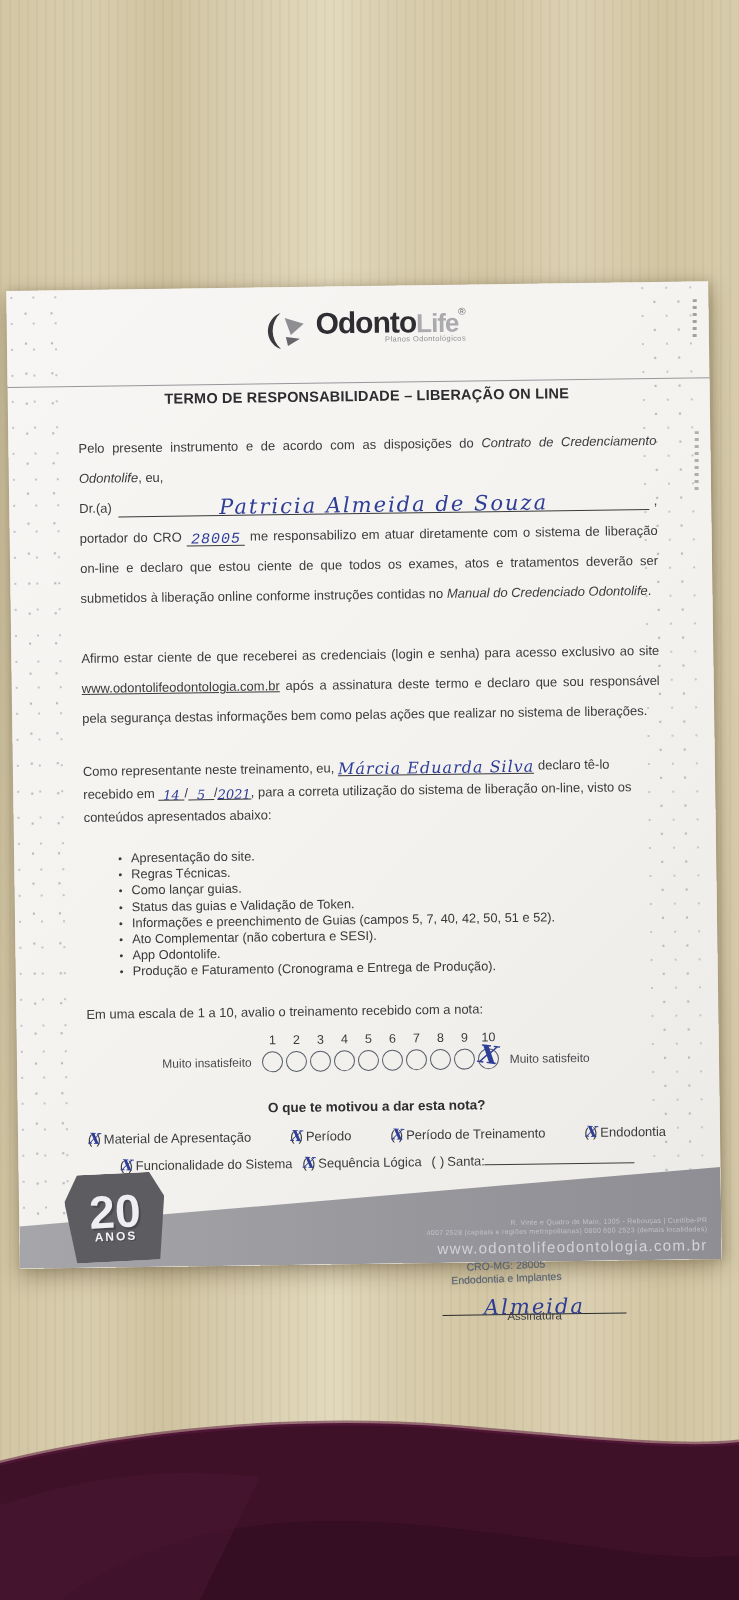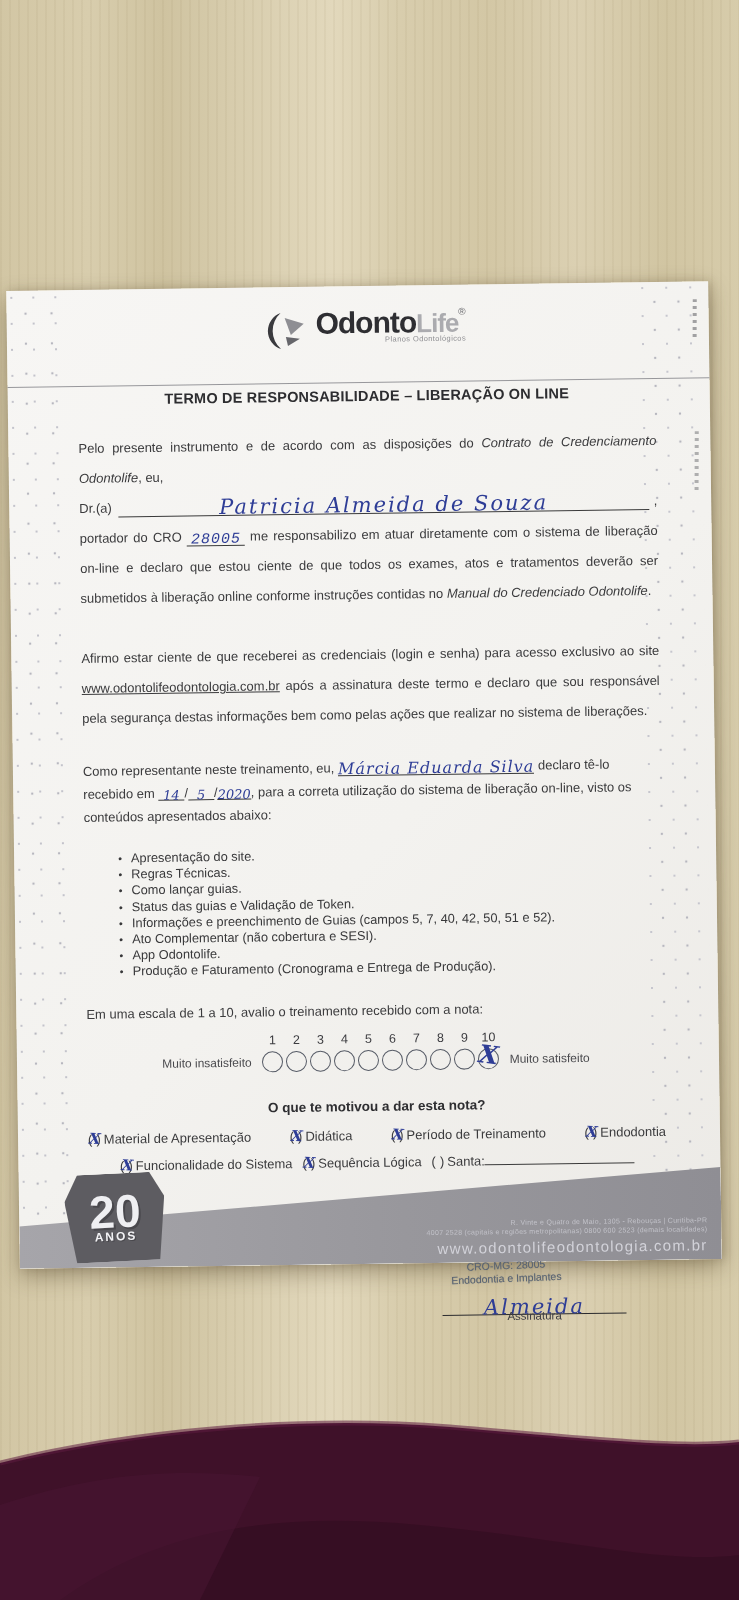--- a/index.html
+++ b/index.html
@@ -156,21 +156,21 @@
     </div>
 
     <div class="p2">
       <span>Afirmo estar ciente de que receberei as credenciais (login e senha) para acesso exclusivo ao site </span><span class="link">www.odontolifeodontologia.com.br</span><span> após a assinatura deste termo e declaro que sou responsável pela segurança destas informações bem como pelas ações que realizar no sistema de liberações.</span>
     </div>
 
     <div class="p3">
       <span>Como representante neste treinamento, eu,</span>
       <span class="fill fill-name2"><span class="hw hw-name2">Márcia Eduarda Silva</span></span><span> declaro tê-lo recebido </span>
       <span>em</span>
-      <span class="fill fill-date"><span class="hw hw-date">14</span></span><span>/</span><span class="fill fill-date"><span class="hw hw-date">5</span></span><span>/</span><span class="fill fill-date"><span class="hw hw-date">2020</span></span><span>, para a correta utilização do sistema de liberação on-line, visto os conteúdos apresentados abaixo:</span>
+      <span class="fill fill-date"><span class="hw hw-date">14</span></span><span>/</span><span class="fill fill-date"><span class="hw hw-date">5</span></span><span>/</span><span class="fill fill-date"><span class="hw hw-date">2021</span></span><span>, para a correta utilização do sistema de liberação on-line, visto os conteúdos apresentados abaixo:</span>
     </div>
 
     <ul class="topics">
         <li>Apresentação do site.</li>
         <li>Regras Técnicas.</li>
         <li>Como lançar guias.</li>
         <li>Status das guias e Validação de Token.</li>
         <li>Informações e preenchimento de Guias (campos 5, 7, 40, 42, 50, 51 e 52).</li>
         <li>Ato Complementar (não cobertura e SESI).</li>
         <li>App Odontolife.</li>
@@ -226,21 +226,21 @@
               <span class="xmark hw">X</span>
             </span>
           </div>
       </div>
       <span class="sc-lbl right">Muito satisfeito</span>
     </div>
 
     <div class="question">O que te motivou a dar esta nota?</div>
     <div class="opt-row r1">
         <span class="opt"><span class="paren">(</span><span class="omark hw">X</span><span class="paren">)</span><span class="olabel">Material de Apresentação</span></span>
-        <span class="opt"><span class="paren">(</span><span class="omark hw">X</span><span class="paren">)</span><span class="olabel">Didática</span></span>
+        <span class="opt"><span class="paren">(</span><span class="omark hw">X</span><span class="paren">)</span><span class="olabel">Período</span></span>
         <span class="opt"><span class="paren">(</span><span class="omark hw">X</span><span class="paren">)</span><span class="olabel">Período de Treinamento</span></span>
         <span class="opt"><span class="paren">(</span><span class="omark hw">X</span><span class="paren">)</span><span class="olabel">Endodontia</span></span>
       </div>
     <div class="opt-row r2">
         <span class="opt"><span class="paren">(</span><span class="omark hw">X</span><span class="paren">)</span><span class="olabel">Funcionalidade do Sistema</span></span>
         <span class="opt"><span class="paren">(</span><span class="omark hw">X</span><span class="paren">)</span><span class="olabel">Sequência Lógica</span></span>
         <span class="opt"><span class="paren">(</span><span class="omark hw">&nbsp;</span><span class="paren">)</span><span class="olabel">Santa:</span><span class="oline"></span></span>
       </div>
 
     <div class="citydate">

